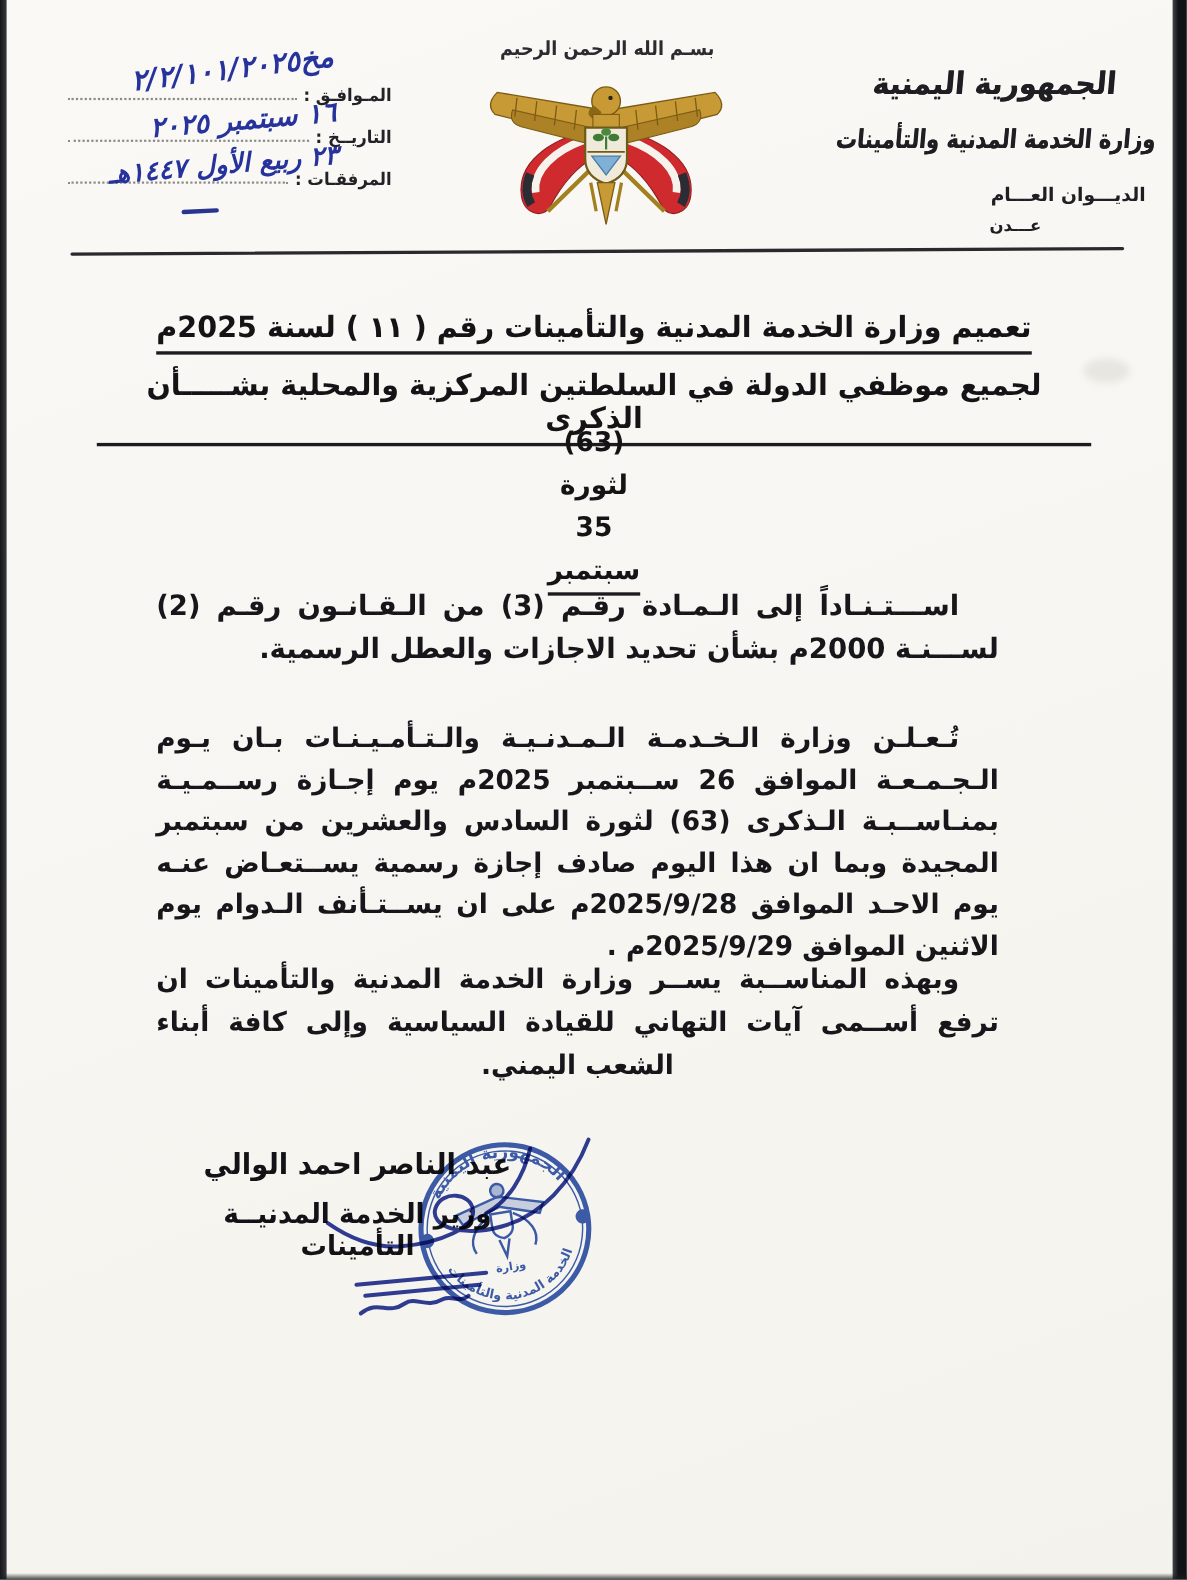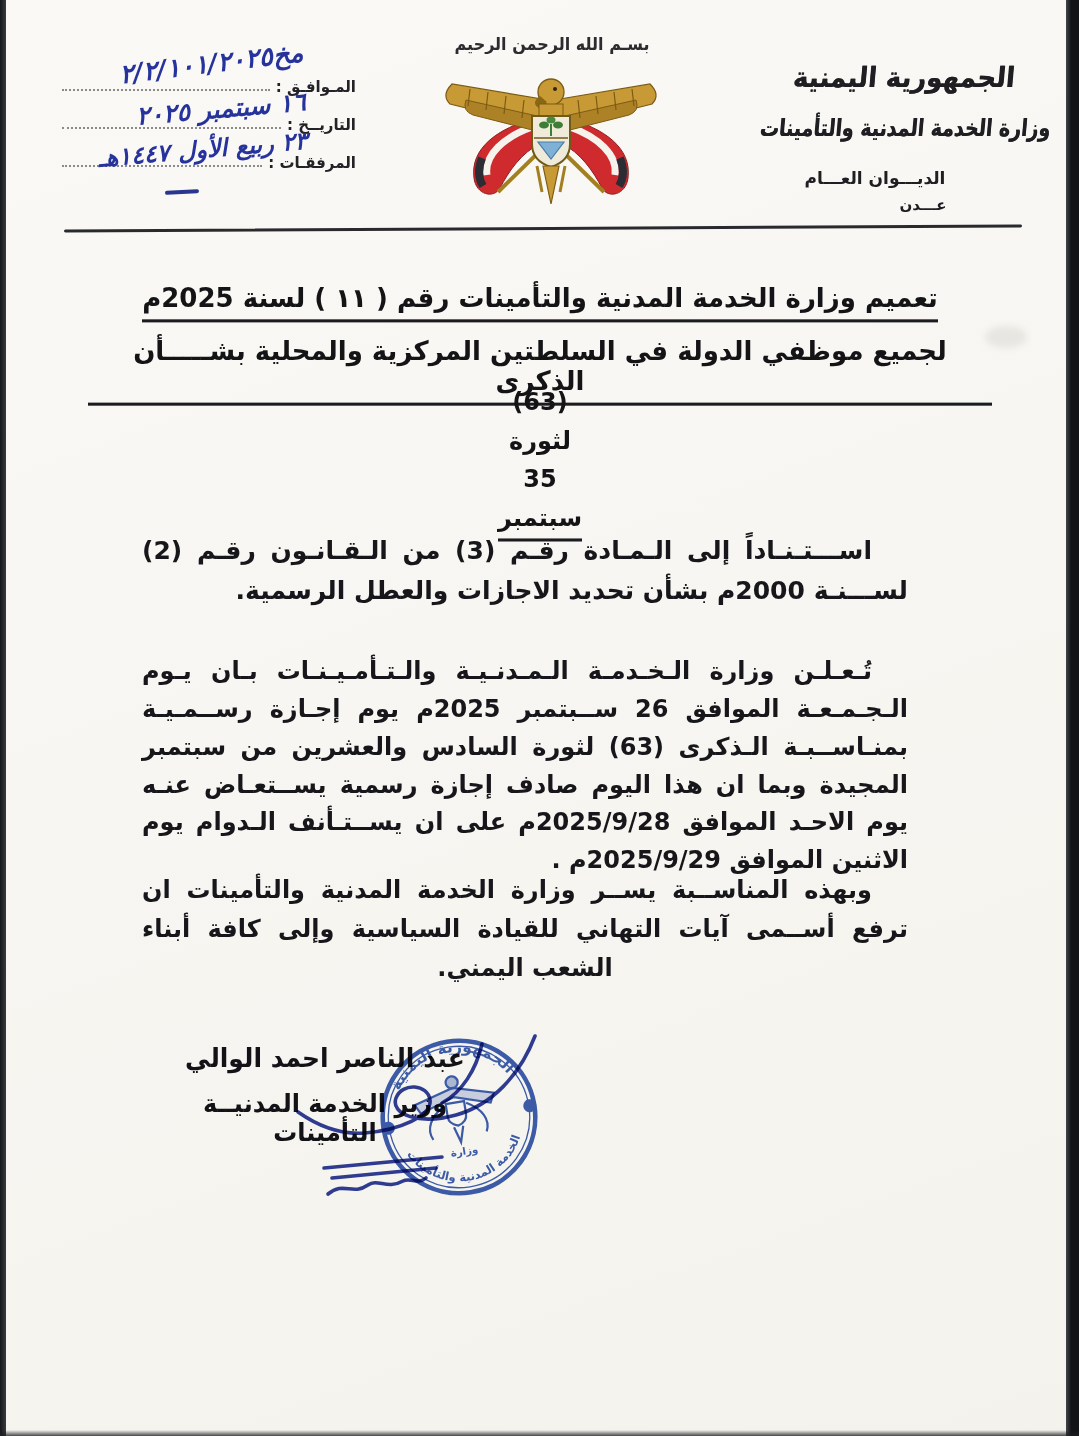--- a/index.html
+++ b/index.html
@@ -27,21 +27,21 @@
 
   
   .bismillah{position:absolute;left:432px;top:34px;width:240px;text-align:center;
     font-size:16px;font-weight:bold;color:#2b2b30;letter-spacing:-.5px;transform:scaleY(1.1);}
   .emblem{position:absolute;left:436px;top:62px;width:230px;height:154px;}
 
   
   .lh{position:absolute;text-align:center;color:#1e1e23;font-weight:bold;white-space:nowrap;}
   .lh-republic{left:788px;top:62px;width:232px;font-size:26px;transform:skewX(-5deg) scaleY(1.08);text-shadow:.4px 0 #1e1e23;}
   .lh-ministry{left:760px;top:116px;width:276px;font-size:19px;transform:skewX(-5deg) scaleY(1.25);text-shadow:.4px 0 #1e1e23;}
-  .lh-office{left:800px;top:168px;width:150px;font-size:17px;letter-spacing:.5px;}
+  .lh-office{left:896px;top:168px;width:150px;font-size:17px;letter-spacing:.5px;}
   .lh-city{left:848px;top:196px;width:150px;font-size:15px;}
 
   .divider{position:absolute;left:64px;top:227px;width:958px;height:3px;background:#2a2a2e;transform:rotate(-.3deg);border-radius:2px;}
 
   
   .title-line{position:absolute;left:88px;width:904px;text-align:center;direction:rtl;font-weight:bold;color:#141417;}
   .t1{top:283px;font-size:26px;}
   .t2{top:336px;font-size:26px;}
   .t3{top:389px;font-size:24px;}
   .title-line .u{display:inline-block;border-bottom:3px solid #1c1c20;padding-bottom:6px;transform:scaleY(1.02);}

